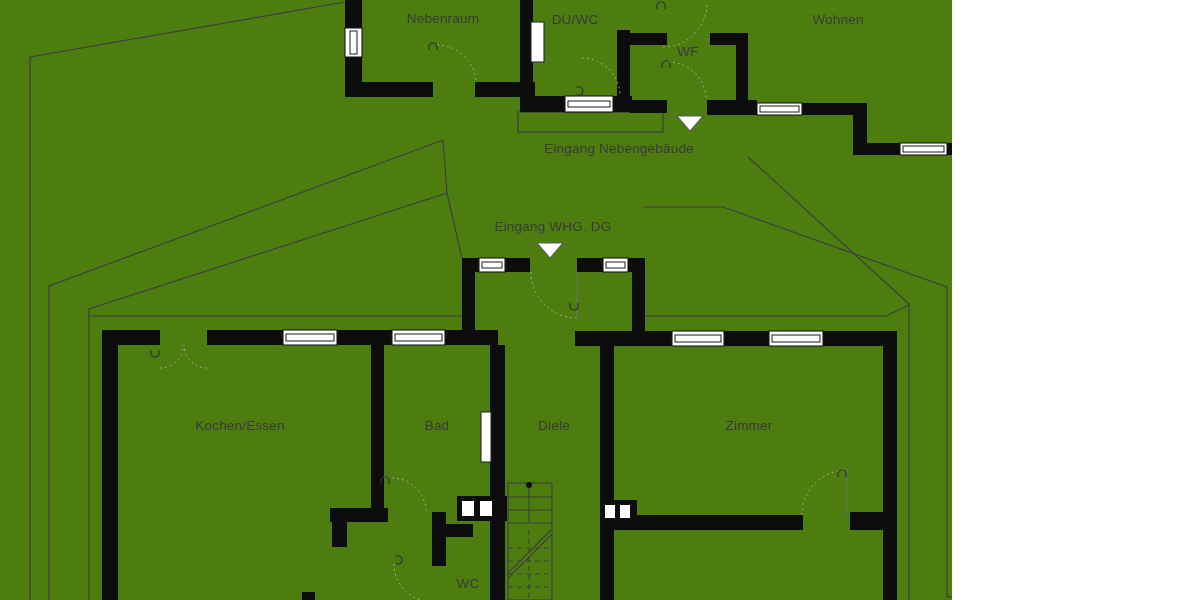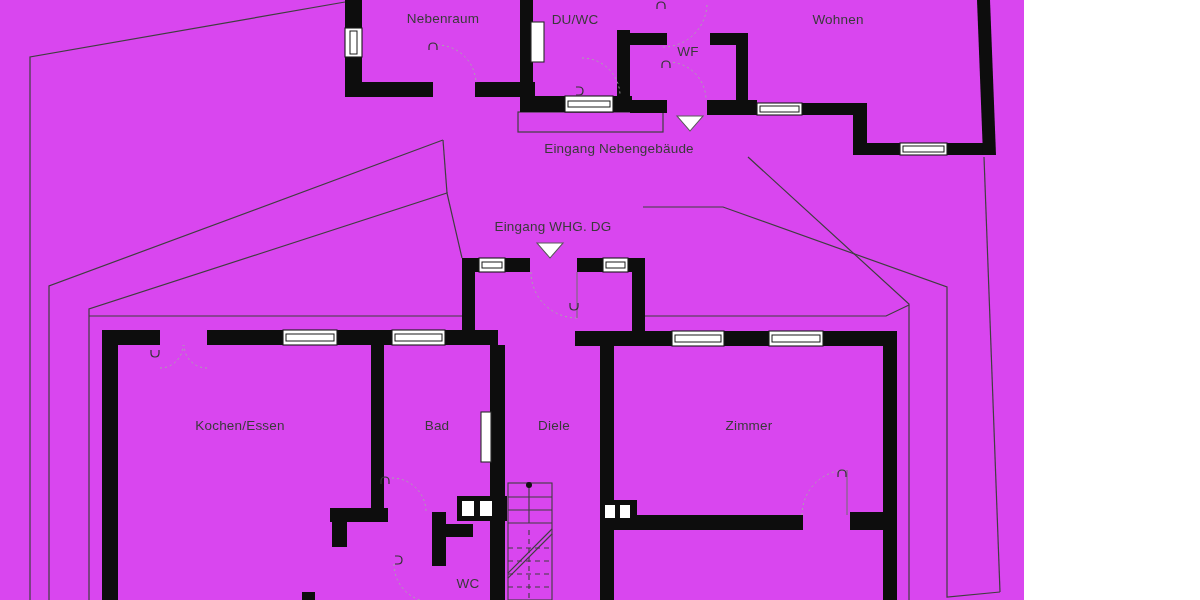--- a/index.html
+++ b/index.html
@@ -1,16 +1,16 @@
 <!DOCTYPE html>
 <html><head>
 <meta charset="utf-8">
 <style>
   html,body{margin:0;padding:0;background:#fff;}
-  #canvas{position:relative;width:1024px;height:600px;background:#d946ef;overflow:hidden;
+  #canvas{position:relative;width:952px;height:600px;background:#4d7c0f;overflow:hidden;
           font-family:"Liberation Sans", sans-serif;}
   svg{position:absolute;left:0;top:0;}
   .room-label{font-family:"Liberation Sans", sans-serif;font-size:13.5px;fill:#3a3a3a;letter-spacing:.2px;}
   .wall{fill:#0d0d0d;stroke:none;}
   .thin{fill:none;stroke:#3f3f3f;stroke-width:1.2;}
   .winbox{fill:#ffffff;stroke:#1a1a1a;stroke-width:1.1;}
   .wininner{fill:#ffffff;stroke:#1a1a1a;stroke-width:1;}
   .arc{fill:none;stroke:#a8a8a8;stroke-width:1;stroke-dasharray:2,3;}
   .leaf{fill:none;stroke:#6f6f6f;stroke-width:1;}
   .hinge{fill:none;stroke:#333;stroke-width:1.2;}

